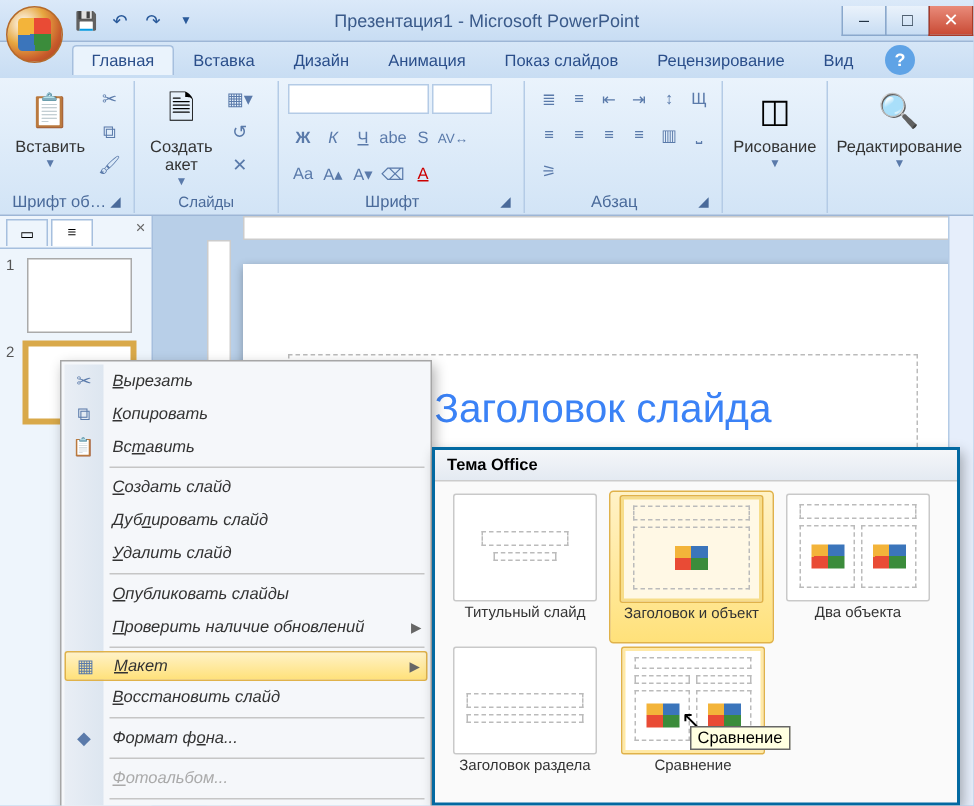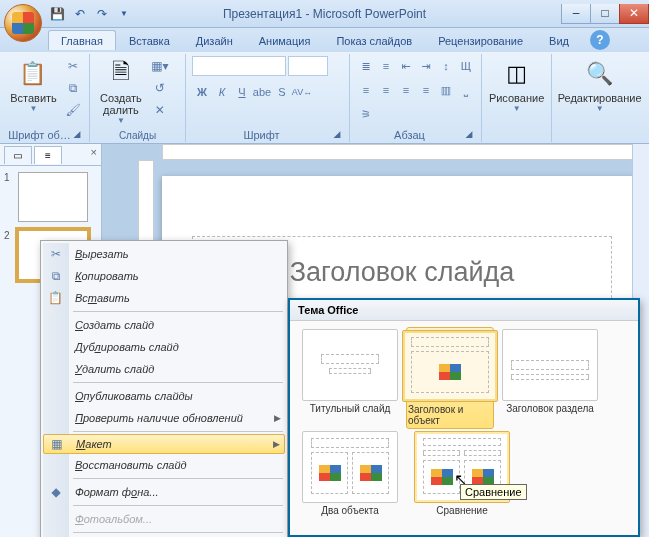--- a/index.html
+++ b/index.html
@@ -46,21 +46,21 @@
   .sptab.active{background:#eef5fc;}
   .thumbs { padding: 6px 4px; }
   .thumb { display:flex; gap:4px; margin-bottom:8px; }
   .thumb .num { width:10px; font-size:10px; color:#555;}
   .thumb .slide { width:70px;height:50px;background:#fff;border:1px solid #aaa;}
   .thumb.sel .slide { outline:3px solid #d9a94a; border-color:#d9a94a; }
 
   .canvas { flex:1; background:#b8cfe8; position:relative; overflow:hidden; padding:12px 14px 0 60px; }
   .slidec { background:#fff; width:480px; height:340px; box-shadow:0 2px 6px rgba(0,0,0,.3); padding:60px 30px 30px; margin-top:20px;}
   .placeholder { border:1px dashed #bbb; }
-  .ph-title { height:72px; display:flex;align-items:center;justify-content:center; font-size:27px; color:#737373; margin-bottom:20px;}
+  .ph-title { height:72px; display:flex;align-items:center;justify-content:center; font-size:27px; color:#3b82f6; margin-bottom:20px;}
   .ruler-h { position:absolute; top:0; left:60px; right:14px; height:16px; background:#fff; border:1px solid #ccc;}
   .ruler-v { position:absolute; top:16px; left:36px; width:16px; bottom:0; background:#fff; border:1px solid #ccc;}
 
   
   .ctxmenu { position:absolute; left:40px; top:240px; width:248px; background:#f5f7fa; border:1px solid #a6a6a6; box-shadow:2px 3px 8px rgba(0,0,0,.3); z-index:100; padding:2px;}
   .ctxmenu .iconcol { position:absolute; left:2px; top:2px; bottom:2px; width:26px; background:linear-gradient(90deg,#e9eef5,#dde6f0);}
   .mi { position:relative; height:22px; display:flex; align-items:center; padding-left:32px; padding-right:18px; cursor:pointer; z-index:1;}
   .mi .icn { position:absolute; left:4px; width:18px;height:18px; display:flex;align-items:center;justify-content:center; font-size:12px; color:#5a7aaa;}
   .mi .lbl { color:#333;font-style:italic; }
   .mi .lbl u { text-decoration: underline; }
@@ -69,21 +69,21 @@
   .mi.active { background:linear-gradient(#fff2c7,#ffe17a); border:1px solid #e0b24a; border-radius:2px; height:20px;}
   .sep { height:1px; background:#c6c6c6; margin:2px 2px 2px 30px;}
 
   
   .layoutfly { position:absolute; left:288px; top:298px; width:352px; background:#fafafa; border:2px solid #0369a1; box-shadow:2px 3px 8px rgba(0,0,0,.3); z-index:101; }
   .fly-head { background:linear-gradient(#f4f6f9,#e4eaf2); padding:4px 8px; font-weight:bold; border-bottom:1px solid #ccc;}
   .fly-body { display:flex; flex-wrap:wrap; padding:6px 4px; gap:0; }
   .laycell { width:112px; display:flex; flex-direction:column; align-items:center; padding:2px 1px; }
   .laythumb { width:96px; height:72px; background:#fff; border:1px solid #c9c9c9; border-radius:2px; padding:6px 8px; position:relative; margin-bottom:2px;}
   .laycell.sel .laythumb { border:1px solid #e0b24a; box-shadow: inset 0 0 0 2px #f7dd8a; background:#fff8e5; }
-  .laycell.sel { background:linear-gradient(#fff2c7,#ffe17a); border:1px solid #e0b24a; border-radius:3px; width:88px;}
+  .laycell.sel { background:linear-gradient(#fff2c7,#ffe17a); border:1px solid #e0b24a; border-radius:3px; width:110px;}
   .laycell.hov .laythumb { border:1px solid #e0b24a; box-shadow: inset 0 0 0 2px #ffe9a6;}
   .laycell .cap { font-size:10px; color:#333; line-height:11px; min-height:22px;}
   .ph { border:1px dashed #bbb; position:absolute;}
   .iconph { display:flex;align-items:center;justify-content:center; font-size:14px;}
   .iconph::before{content:"";width:22px;height:16px;background:conic-gradient(#3b75bb 0 90deg,#3b8c3b 90deg 180deg,#e94b35 180deg 270deg,#f3b43a 270deg 360deg);}
   .cursor { position:absolute; font-size:16px; color:#000; z-index:200; pointer-events:none;}
   .tooltip { position:absolute; background:#ffffe1; border:1px solid #666; padding:1px 4px; font-size:11px; z-index:201;}
 
   .scrollbar-v { position:absolute; right:0; top:0; bottom:0; width:17px; background:#e6eefb; border-left:1px solid #b4cbe6;}
 </style>
@@ -137,21 +137,21 @@
       </div>
     </div>
     <div class="group-label"><span>Шрифт об…</span><span class="launcher">◢</span></div>
   </div>
 
   <div class="group" style="min-width:96px">
     <div class="group-body">
       <div class="bigbtn">
         <span class="icn">🗎</span>
         <span class="lbl" style="white-space:pre">Создать
-далить</span>
+акет</span>
         <span style="font-size:8px;color:#5a7aaa">▼</span>
       </div>
       <div class="minicol">
         <span class="mini">▦▾</span>
         <span class="mini">↺</span>
         <span class="mini">✕</span>
       </div>
     </div>
     <div class="group-label">Слайды</div>
   </div>
@@ -169,20 +169,29 @@
         <span>
             <i>К</i>
           </span>
         <span>
             <u>Ч</u>
           </span>
         <span>abe</span>
         <span>S</span>
         <span style="font-size:9px">AV↔</span>
       </div>
+      <div class="btnrow">
+        <span>Aa</span>
+        <span>A▴</span>
+        <span>A▾</span>
+        <span>⌫</span>
+        <span style="color:#c00">
+            <u>A</u>
+          </span>
+      </div>
     </div>
     <div class="group-label"><span>Шрифт</span><span class="launcher">◢</span></div>
   </div>
 
   <div class="group" style="min-width:132px">
     <div class="group-body" style="flex-direction:column">
       <div class="btnrow">
         <span>≣</span>
         <span>≡</span>
         <span>⇤</span>
@@ -330,32 +339,32 @@
       </div>
       <div class="laycell sel">
         <div class="laythumb">
           <div class="ph" style="left: 8px; top: 6px; width: 78px; height: 10px;"></div>
           <div class="ph iconph" style="left: 8px; top: 20px; width: 78px; height: 42px;"></div>
         </div>
         <div class="cap">Заголовок и объект</div>
       </div>
       <div class="laycell">
         <div class="laythumb">
-          <div class="ph" style="left: 8px; top: 30px; width: 78px; height: 10px;"></div>
-          <div class="ph" style="left: 8px; top: 44px; width: 78px; height: 6px;"></div>
-        </div>
-        <div class="cap">Заголовок раздела</div>
-      </div>
-      <div class="laycell">
-        <div class="laythumb">
           <div class="ph" style="left: 8px; top: 6px; width: 78px; height: 10px;"></div>
           <div class="ph iconph" style="left: 8px; top: 20px; width: 37px; height: 42px;"></div>
           <div class="ph iconph" style="left: 49px; top: 20px; width: 37px; height: 42px;"></div>
         </div>
         <div class="cap">Два объекта</div>
+      </div>
+      <div class="laycell">
+        <div class="laythumb">
+          <div class="ph" style="left: 8px; top: 30px; width: 78px; height: 10px;"></div>
+          <div class="ph" style="left: 8px; top: 44px; width: 78px; height: 6px;"></div>
+        </div>
+        <div class="cap">Заголовок раздела</div>
       </div>
       <div class="laycell hov">
         <div class="laythumb">
           <div class="ph" style="left: 8px; top: 6px; width: 78px; height: 8px;"></div>
           <div class="ph" style="left: 8px; top: 18px; width: 37px; height: 6px;"></div>
           <div class="ph" style="left: 49px; top: 18px; width: 37px; height: 6px;"></div>
           <div class="ph iconph" style="left: 8px; top: 28px; width: 37px; height: 34px;"></div>
           <div class="ph iconph" style="left: 49px; top: 28px; width: 37px; height: 34px;"></div>
         </div>
         <div class="cap">Сравнение</div>

